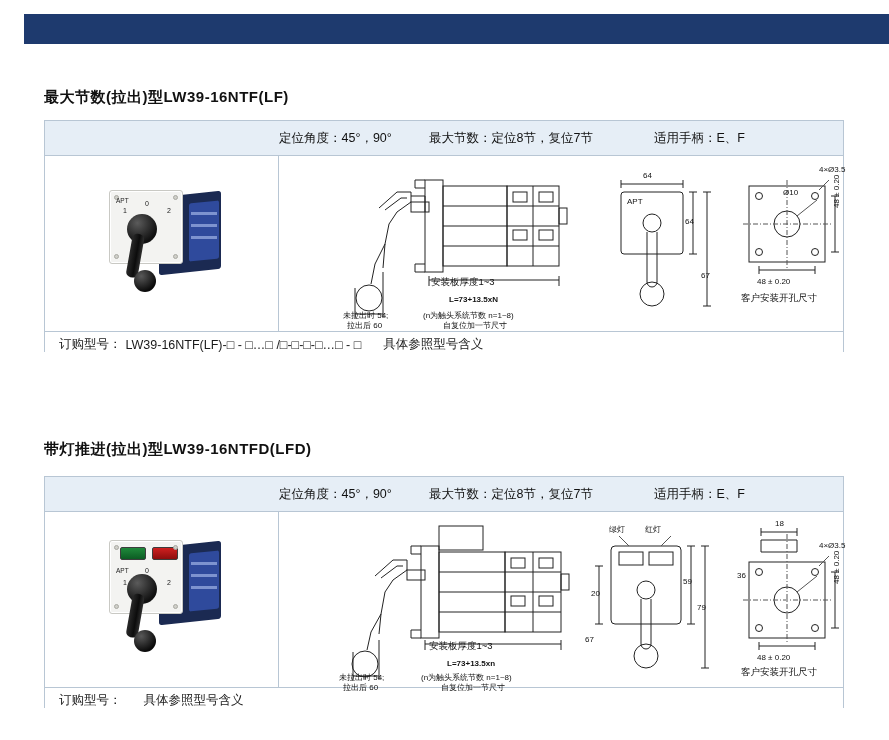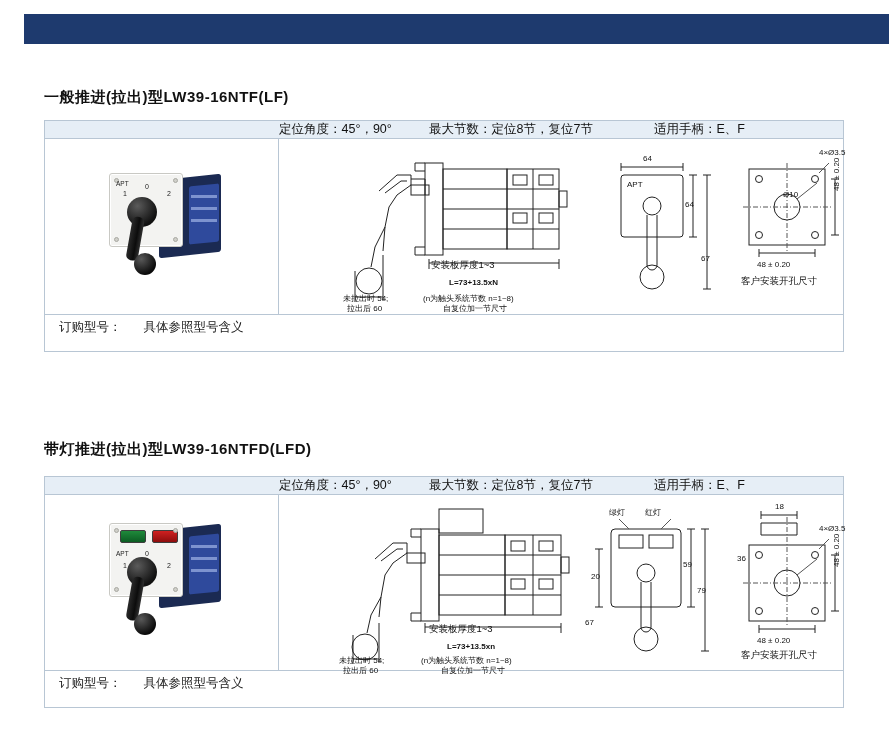--- a/index.html
+++ b/index.html
@@ -40,21 +40,21 @@
     font-weight: bold;
     color: #111;
     letter-spacing: 0.5px;
   }
   .panel {
     position: absolute;
     border: 1px solid #b8c6d4;
     background: #ffffff;
   }
   .panel-head {
-    height: 18px;
+    height: 35px;
     background: #e6eef6;
     border-bottom: 1px solid #b8c6d4;
     display: flex;
     align-items: center;
     position: relative;
   }
   .panel-head .spec-cell {
     position: absolute;
     font-size: 12.5px;
     color: #111;
@@ -169,21 +169,21 @@
   .cap.tiny { font-size: 8px; }
   svg { overflow: visible; }
 </style>
 </head>
 <body>
 
 <div class="banner">
   <div class="accent"></div>
 </div>
 
-<div class="section-title" style="left:44px; top:88px;">一般推进(拉出)型LW39-16NTF(LF)</div>
+<div class="section-title" style="left:44px; top:88px;">最大节数(拉出)型LW39-16NTF(LF)</div>
 
 <div class="panel" style="left:44px; top:120px; width:800px; height:232px;">
 
   <div class="panel-head">
     <div class="spec-cell" style="left:234px;">定位角度：45°，90°</div>
     <div class="spec-cell" style="left:384px;">最大节数：定位8节，复位7节</div>
     <div class="spec-cell" style="left:609px;">适用手柄：E、F</div>
   </div>
 
   <div class="panel-body">
@@ -290,27 +290,28 @@
           </g>
           <path d="M24 96 L80 96 M24 92 L24 100 M80 92 L80 100"></path>
           <path d="M100 22 L100 78 M96 22 L104 22 M96 78 L104 78"></path>
           <line x1="62" y1="42" x2="82" y2="26" stroke="#555"></line>
           <line x1="84" y1="16" x2="94" y2="6" stroke="#555"></line>
         </g>
       </svg>
       <div class="cap tiny" style="left:22px; top:102px;">48 ± 0.20</div>
       <div class="cap tiny" style="left:96px; top:34px; transform:rotate(-90deg); transform-origin:left top;">48 ± 0.20</div>
       <div class="cap tiny" style="left:84px; top:-10px;">4×Ø3.5</div>
-      <div class="cap tiny" style="left:48px; top:32px;">Ø10</div>
+      <div class="cap tiny" style="left:48px; top:13px;">Ø10</div>
       <div class="cap" style="left:6px; top:118px;">客户安装开孔尺寸</div>
     </div>
   </div>
 
   <div class="panel-foot">
     <span>订购型号：</span>
+    <span style="margin-left:-18px;">LW39-16NTF(LF)-□ - □…□ /□-□-□-□…□ - □</span>
     <span>具体参照型号含义</span>
   </div>
 </div>
 
 <div class="section-title" style="left:44px; top:440px;">带灯推进(拉出)型LW39-16NTFD(LFD)</div>
 
 <div class="panel" style="left:44px; top:476px; width:800px; height:232px;">
 
   <div class="panel-head">
     <div class="spec-cell" style="left:234px;">定位角度：45°，90°</div>

